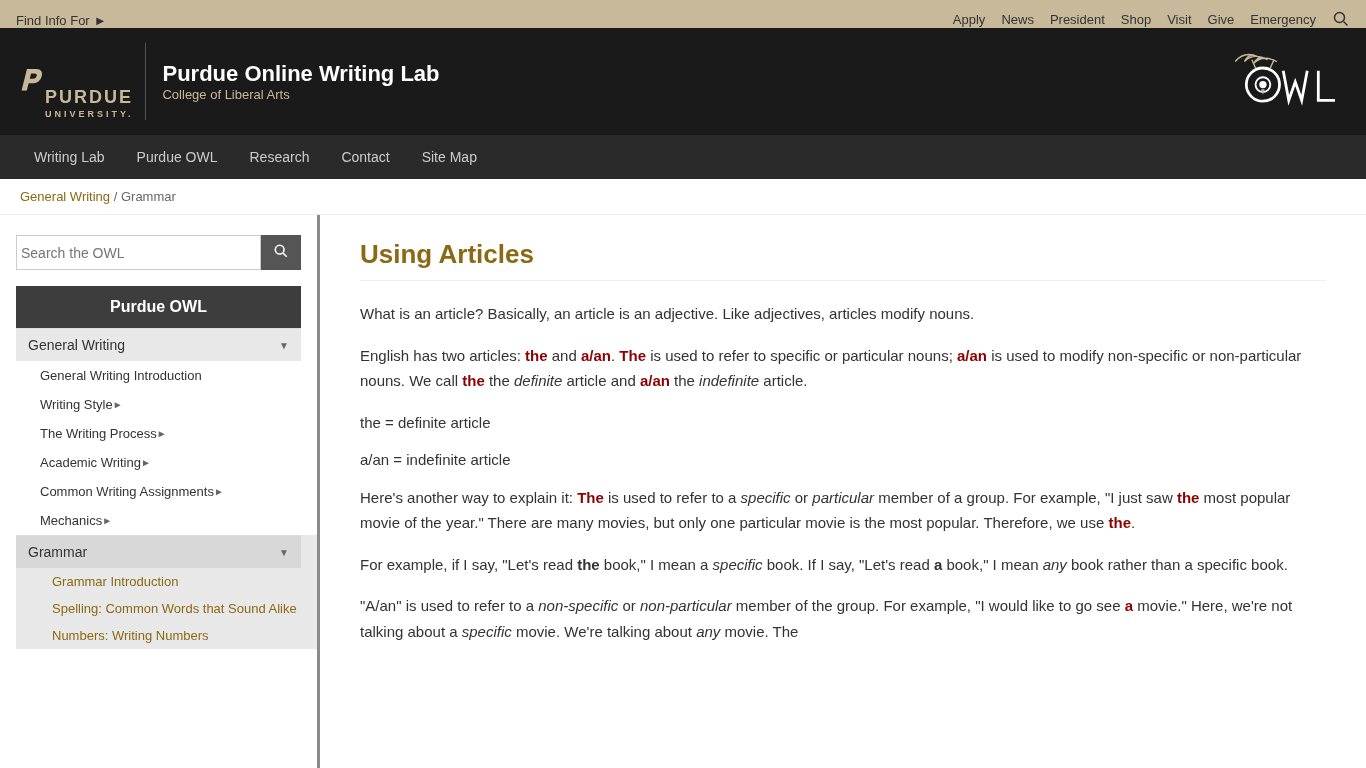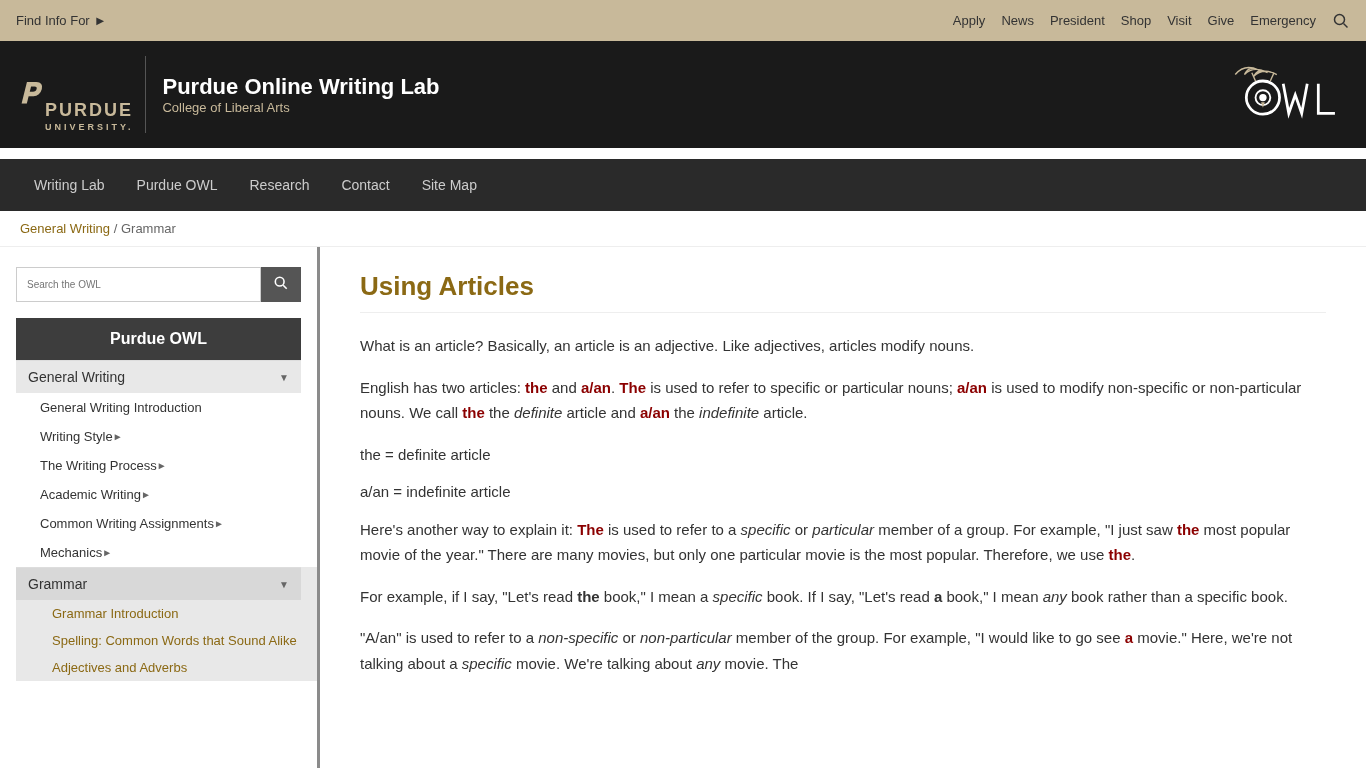--- a/index.html
+++ b/index.html
@@ -3,23 +3,23 @@
   <meta charset="utf-8">
   <style>
     * { margin: 0; padding: 0; box-sizing: border-box; }
     body { font-family: Arial, sans-serif; font-size: 14px; color: #333; background: #fff; }
 
     
     #top-bar {
       background: #c8b99a;
       display: flex;
       justify-content: space-between;
-      align-items: center;
+      align-items: flex-end;
       padding: 0 16px;
-      height: 41px;
+      height: 28px;
     }
     #top-bar-left { display: flex; align-items: center; gap: 4px; font-size: 13px; color: #333; }
     #top-bar-right { display: flex; align-items: center; gap: 16px; font-size: 13px; }
     #top-bar-right a { color: #333; text-decoration: none; }
     .search-icon-top {
       width: 18px; height: 18px; cursor: pointer;
       display: inline-flex; align-items: center; justify-content: center;
     }
 
     
@@ -48,23 +48,22 @@
       margin-left: auto;
     }
     .owl-svg { width: 120px; height: 80px; }
 
     
     #nav {
       background: #2a2a2a;
       display: flex;
       align-items: center;
       padding: 0 20px;
-      height: 52px;
+      height: 44px;
       gap: 4px;
-      margin-top: 11px;
     }
     .nav-item {
       color: #ccc;
       text-decoration: none;
       padding: 12px 14px;
       font-size: 14px;
       cursor: pointer;
       display: flex; align-items: center;
     }
 
@@ -91,22 +90,22 @@
       padding: 20px 0 20px 16px;
     }
     #search-box {
       display: flex;
       margin-bottom: 16px;
       margin-right: 16px;
     }
     #search-input {
       flex: 1;
       border: 1px solid #ccc;
-      padding: 8px 10px;
-      font-size: 10px;
+      padding: 8px 4px;
+      font-size: 14px;
       outline: none;
     }
     #search-btn {
       background: #555;
       border: 1px solid #555;
       color: #fff;
       padding: 8px 12px;
       cursor: pointer;
       font-size: 14px;
     }
@@ -312,21 +311,21 @@
         <span>Grammar</span>
         <span class="arrow">▼</span>
       </div>
       <div class="sidebar-sub-item">
         <span>Grammar Introduction</span>
       </div>
       <div class="sidebar-sub-item">
         <span>Spelling: Common Words that Sound Alike</span>
       </div>
       <div class="sidebar-sub-item">
-        <span>Adjectives and Adverbs</span>
+        <span>Numbers: Writing Numbers</span>
       </div>
     </div>
 
   </div>
 
   <div id="content">
     <h1 id="page-title">Using Articles</h1>
 
     <p class="content-text">
       What is an article? Basically, an article is an adjective. Like adjectives, articles modify nouns.

